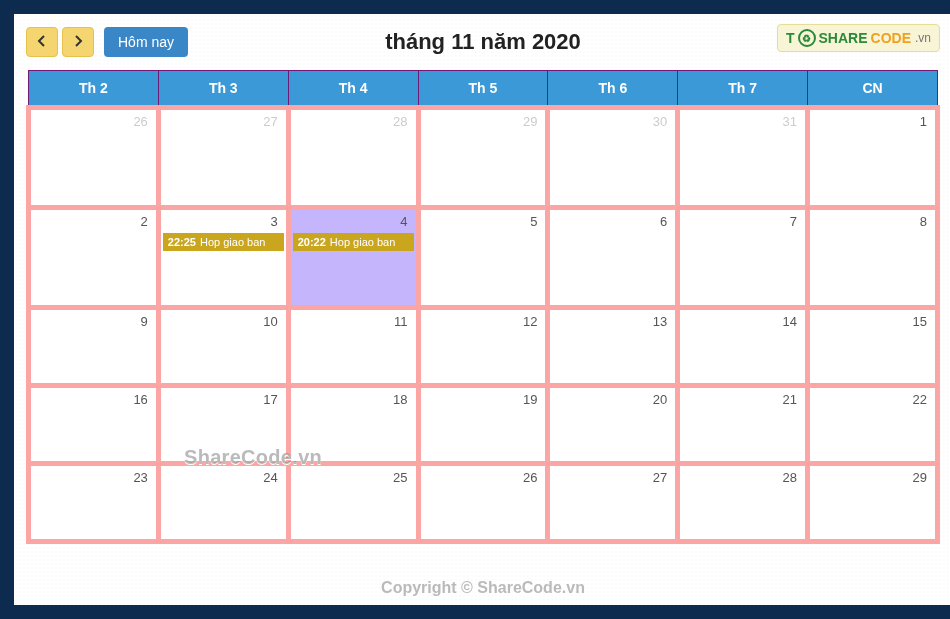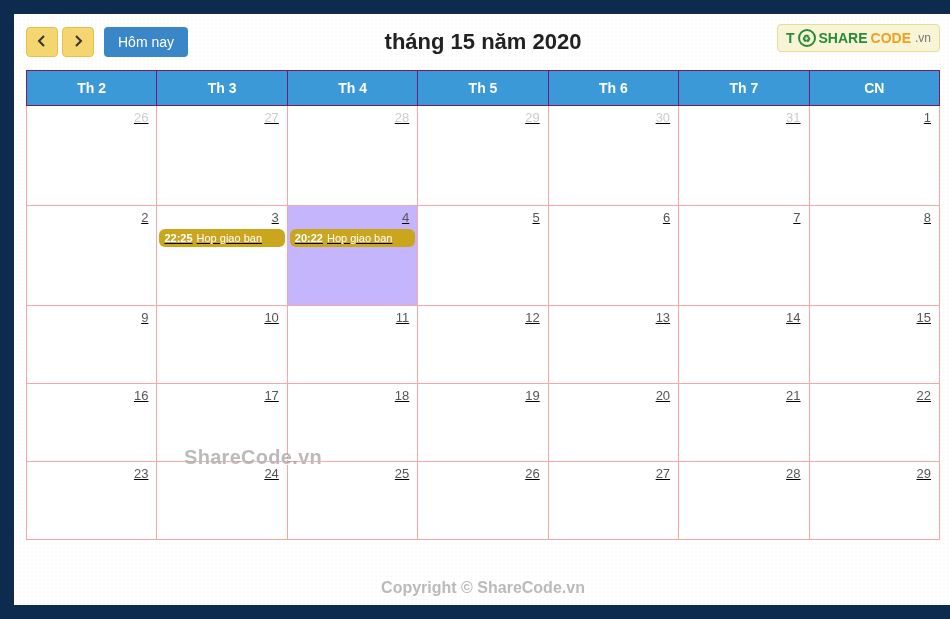--- a/index.html
+++ b/index.html
@@ -95,41 +95,40 @@
 table.calendar th {
   background: #3b99d8;
   color: #fff;
   font-weight: 600;
   font-size: 14px;
   padding: 9px 0;
   border: 1px solid #701a75;
   text-align: center;
 }
 table.calendar td {
-  border: 1px solid #fca5a5;
+  border: 5px solid #fca5a5;
   height: 100px;
   vertical-align: top;
   position: relative;
-  text-decoration: underline;
 }
 table.calendar tr.short td { height: 78px; }
 .daynum {
   text-align: right;
   padding: 4px 8px;
   font-size: 13px;
   color: #555;
 }
 .daynum.other { color: #ccc; }
 .event-chip {
   background: #caa61f;
   color: #fff;
   font-size: 11px;
   padding: 3px 5px;
   margin: 0 2px 2px 2px;
-  border-radius: 6px;
+  border-radius: 0;
   white-space: nowrap;
   overflow: hidden;
   cursor: pointer;
   display: flex;
   gap: 4px;
 }
 .event-chip .time { font-weight: 700; }
 .highlight-cell { background: #c4b5fd; }
 
 .tooltip {
@@ -197,21 +196,21 @@
         </button>
         <button class="nav-btn">
           <span>
             <svg width="10" height="12" viewBox="0 0 10 12">
                 <path d="M3 1 L8 6 L3 11" stroke="#333" stroke-width="2" fill="none"></path>
               </svg>
           </span>
         </button>
       </div>
       <button class="today-btn">Hôm nay</button>
-      <div class="title">tháng 15 năm 2020</div>
+      <div class="title">tháng 11 năm 2020</div>
       <div class="logo">
         <span>T</span>
         <span class="ic">♻</span>
         <span>SHARE</span>
           <span class="tail">CODE</span>
           <span class="ext">.vn</span>
       </div>
     </div>
 
     <table class="calendar">

